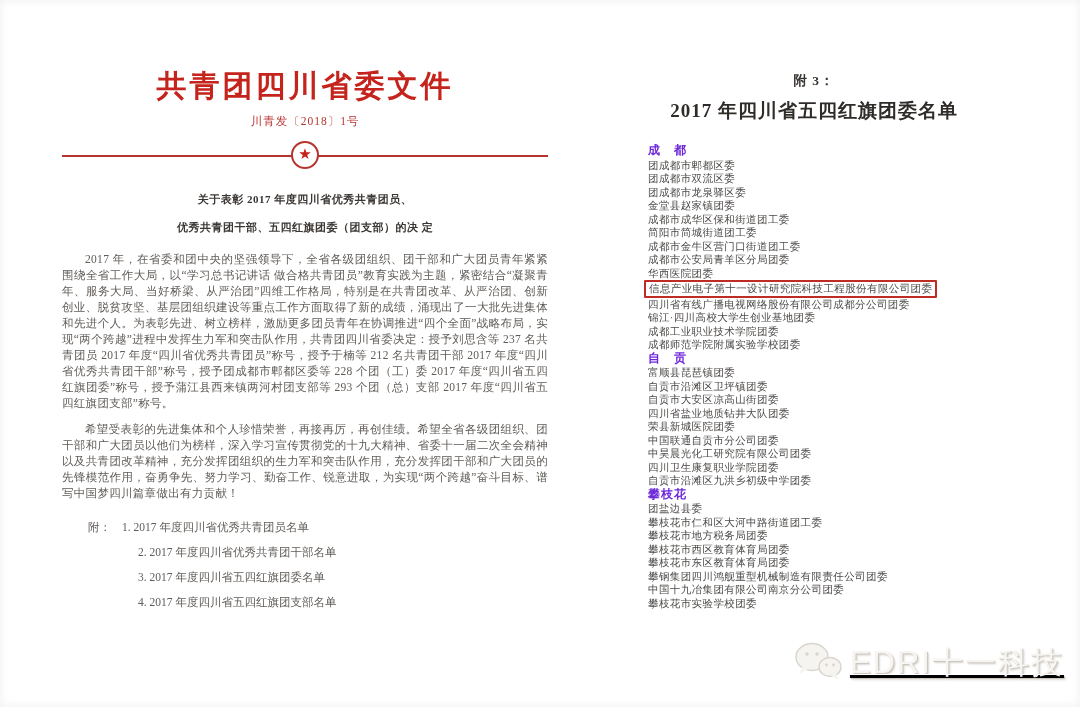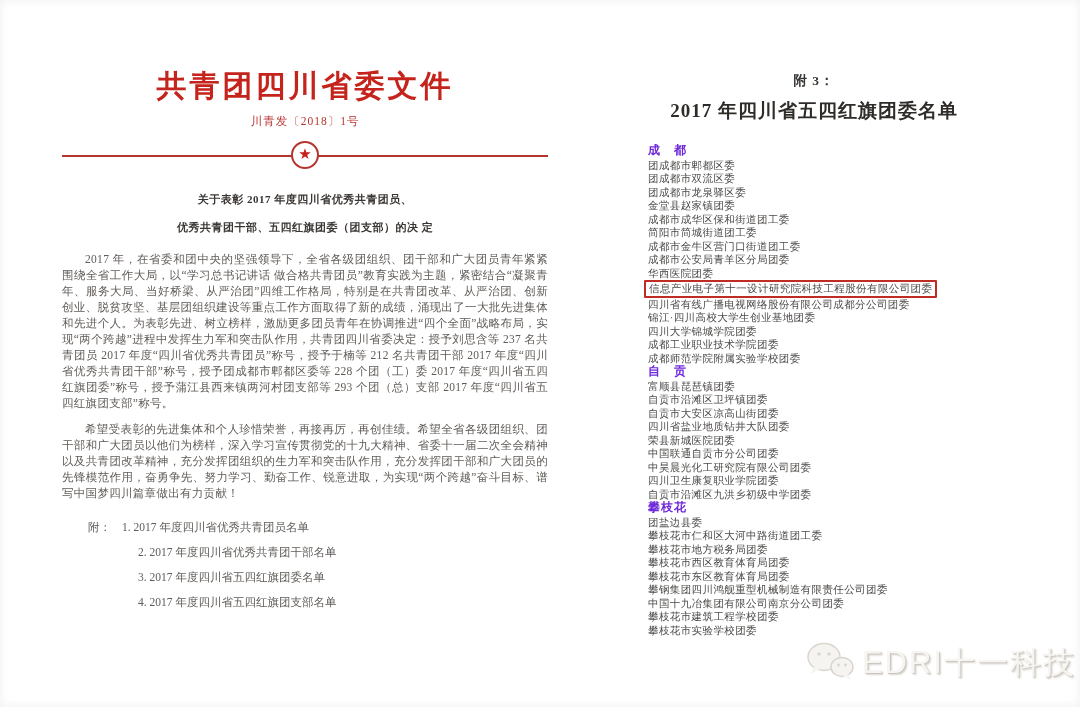--- a/index.html
+++ b/index.html
@@ -56,23 +56,24 @@
     margin:0 0 1px 0;letter-spacing:1px;
   }
   .section-items > div{line-height:13.5px;white-space:nowrap;letter-spacing:0.4px;}
   .section-items > div.highlight{
     border:2px solid var(--highlight-red);
     width:fit-content;padding:0 3px;margin-left:-4px;
     border-radius:1px;
   }
   
   .watermark{
-    position:absolute;right:4px;bottom:20px;
+    position:absolute;right:16px;bottom:20px;
     display:flex;align-items:center;gap:6px;
     font-family:"Liberation Sans","DejaVu Sans",sans-serif;
+    text-decoration:underline;
   }
   .watermark-text{
     font-size:31px;letter-spacing:2px;
     color:#f7f5f2;
     text-shadow:1px 1px 1px #c9c4bd, 2px 2px 2px #dedad4, -1px -1px 0 #ffffff;
   }
 </style>
 </head>
 <body>
 
@@ -124,21 +125,20 @@
             <div>团成都市龙泉驿区委</div>
             <div>金堂县赵家镇团委</div>
             <div>成都市成华区保和街道团工委</div>
             <div>简阳市简城街道团工委</div>
             <div>成都市金牛区营门口街道团工委</div>
             <div>成都市公安局青羊区分局团委</div>
             <div>华西医院团委</div>
             <div class="highlight">信息产业电子第十一设计研究院科技工程股份有限公司团委</div>
             <div>四川省有线广播电视网络股份有限公司成都分公司团委</div>
             <div>锦江·四川高校大学生创业基地团委</div>
-            <div>四川大学锦城学院团委</div>
             <div>成都工业职业技术学院团委</div>
             <div>成都师范学院附属实验学校团委</div>
           </div>
       </div>
 
       <div class="section">
         <div class="section-header">自　贡</div>
         <div class="section-items">
             <div>富顺县琵琶镇团委</div>
             <div>自贡市沿滩区卫坪镇团委</div>
@@ -155,21 +155,20 @@
       <div class="section">
         <div class="section-header">攀枝花</div>
         <div class="section-items">
             <div>团盐边县委</div>
             <div>攀枝花市仁和区大河中路街道团工委</div>
             <div>攀枝花市地方税务局团委</div>
             <div>攀枝花市西区教育体育局团委</div>
             <div>攀枝花市东区教育体育局团委</div>
             <div>攀钢集团四川鸿舰重型机械制造有限责任公司团委</div>
             <div>中国十九冶集团有限公司南京分公司团委</div>
-            <div>攀枝花市建筑工程学校团委</div>
             <div>攀枝花市实验学校团委</div>
           </div>
       </div>
 
     </div>
   </div>
 
   <div class="watermark">
     <span>
       <svg width="52" height="44" viewBox="0 0 52 44">

